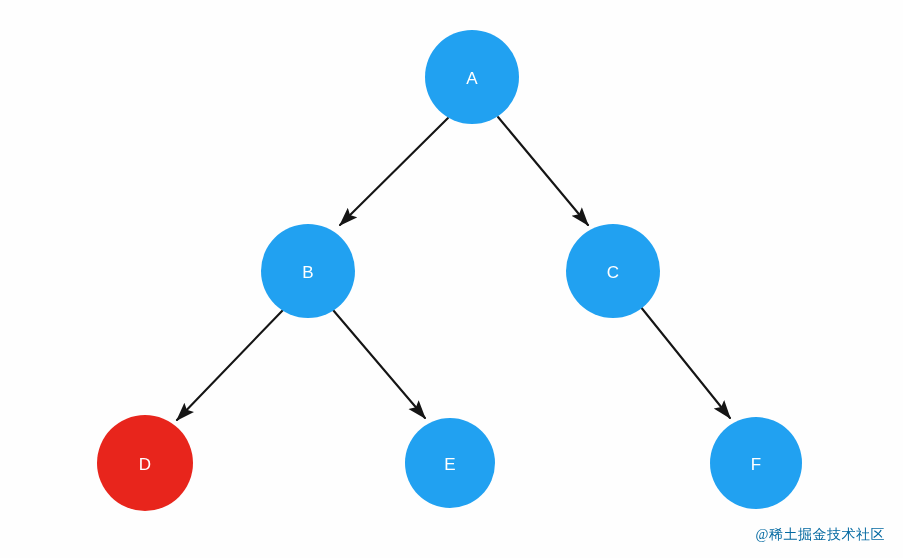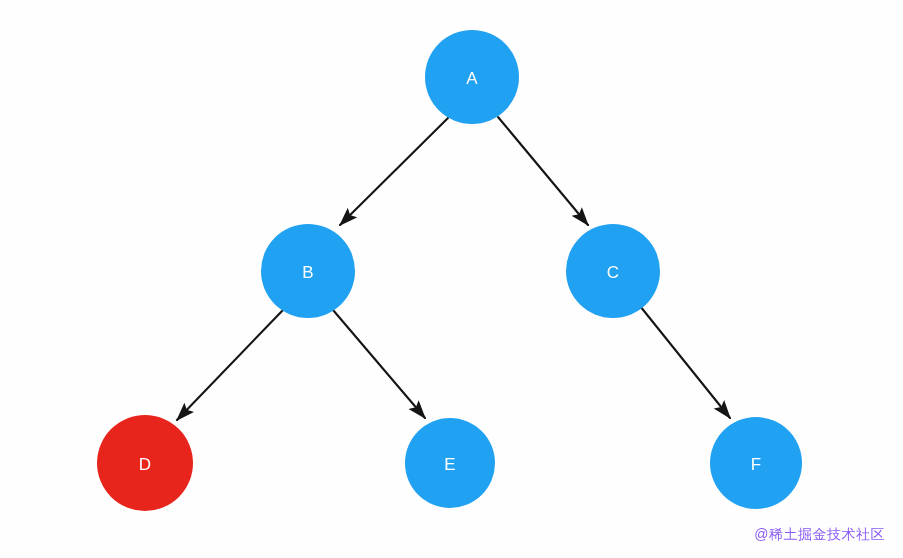--- a/index.html
+++ b/index.html
@@ -36,23 +36,23 @@
   }
   .edge-line {
     stroke: #151515;
     stroke-width: 2.1;
     stroke-linecap: round;
   }
   .watermark {
     position: absolute;
     right: 18px;
     bottom: 14px;
-    font-family: Liberation Sans, sans-serif;
+    font-family: Liberation Serif, serif;
     font-size: 14px;
-    color: #8b5cf6;
+    color: #0369a1;
     letter-spacing: 0.5px;
     user-select: none;
     white-space: nowrap;
     margin-left: 17px;
   }
 </style>
 </head>
 <body>
 
 <div id="canvas">

